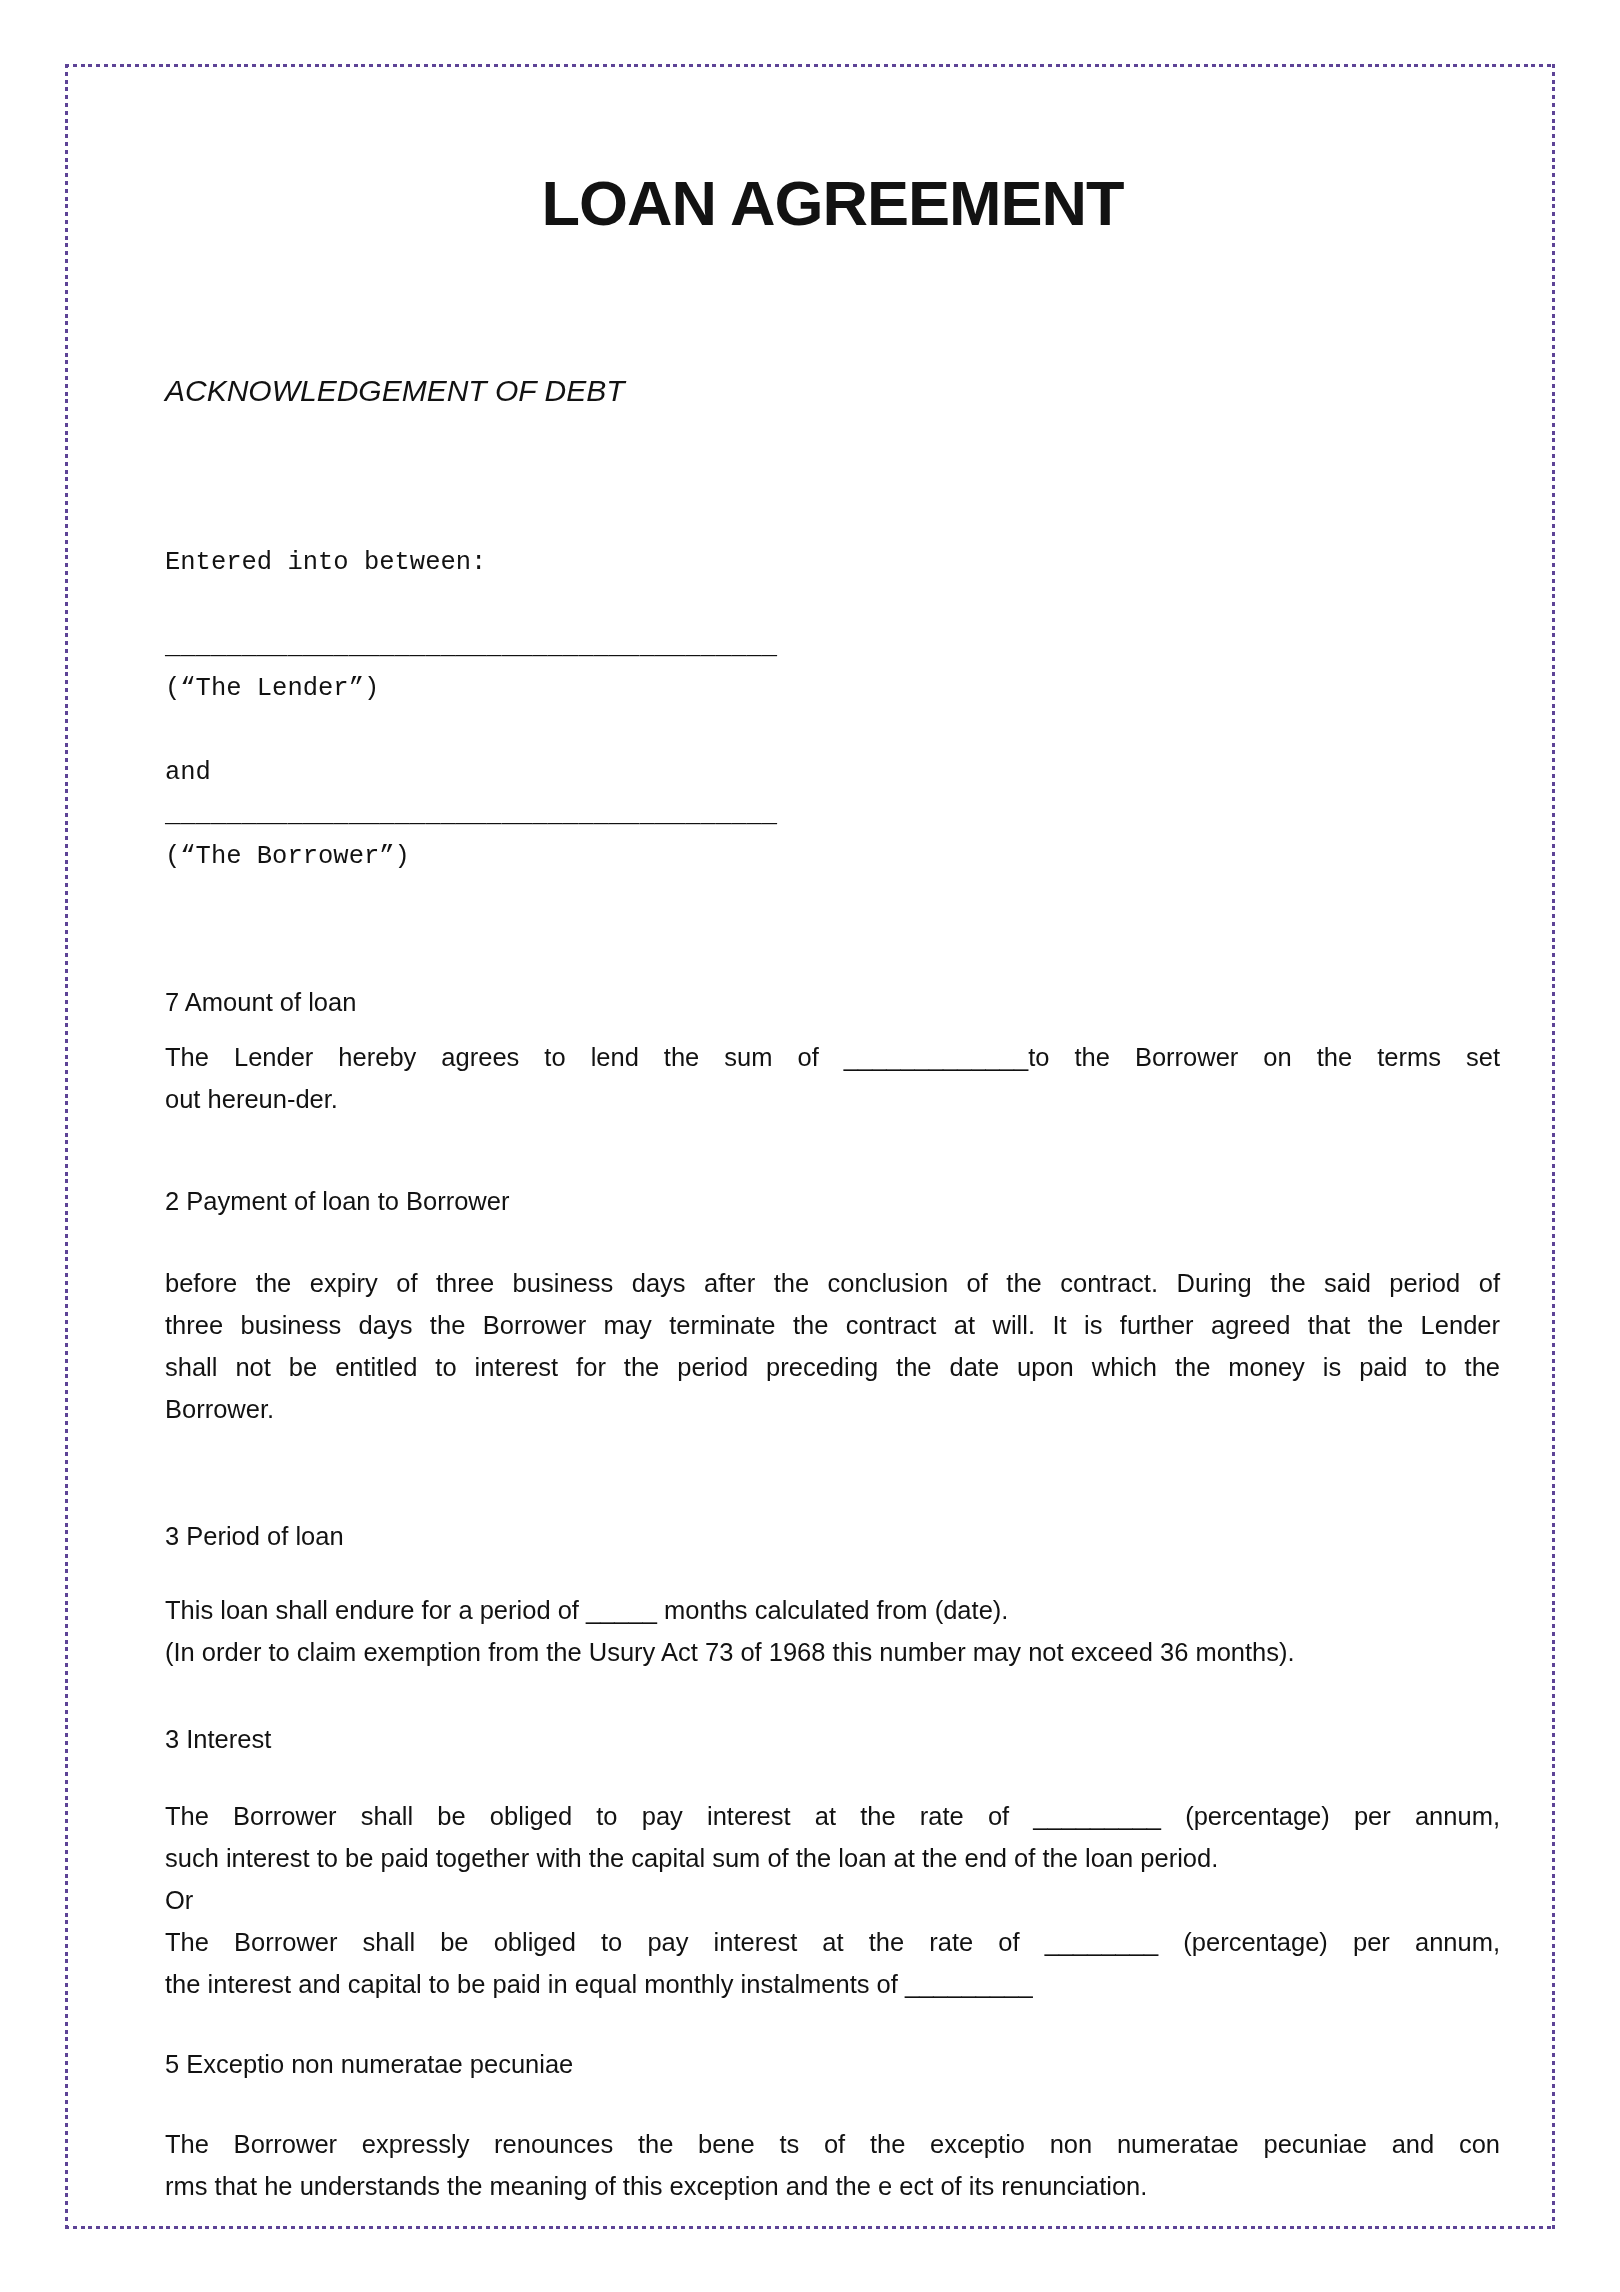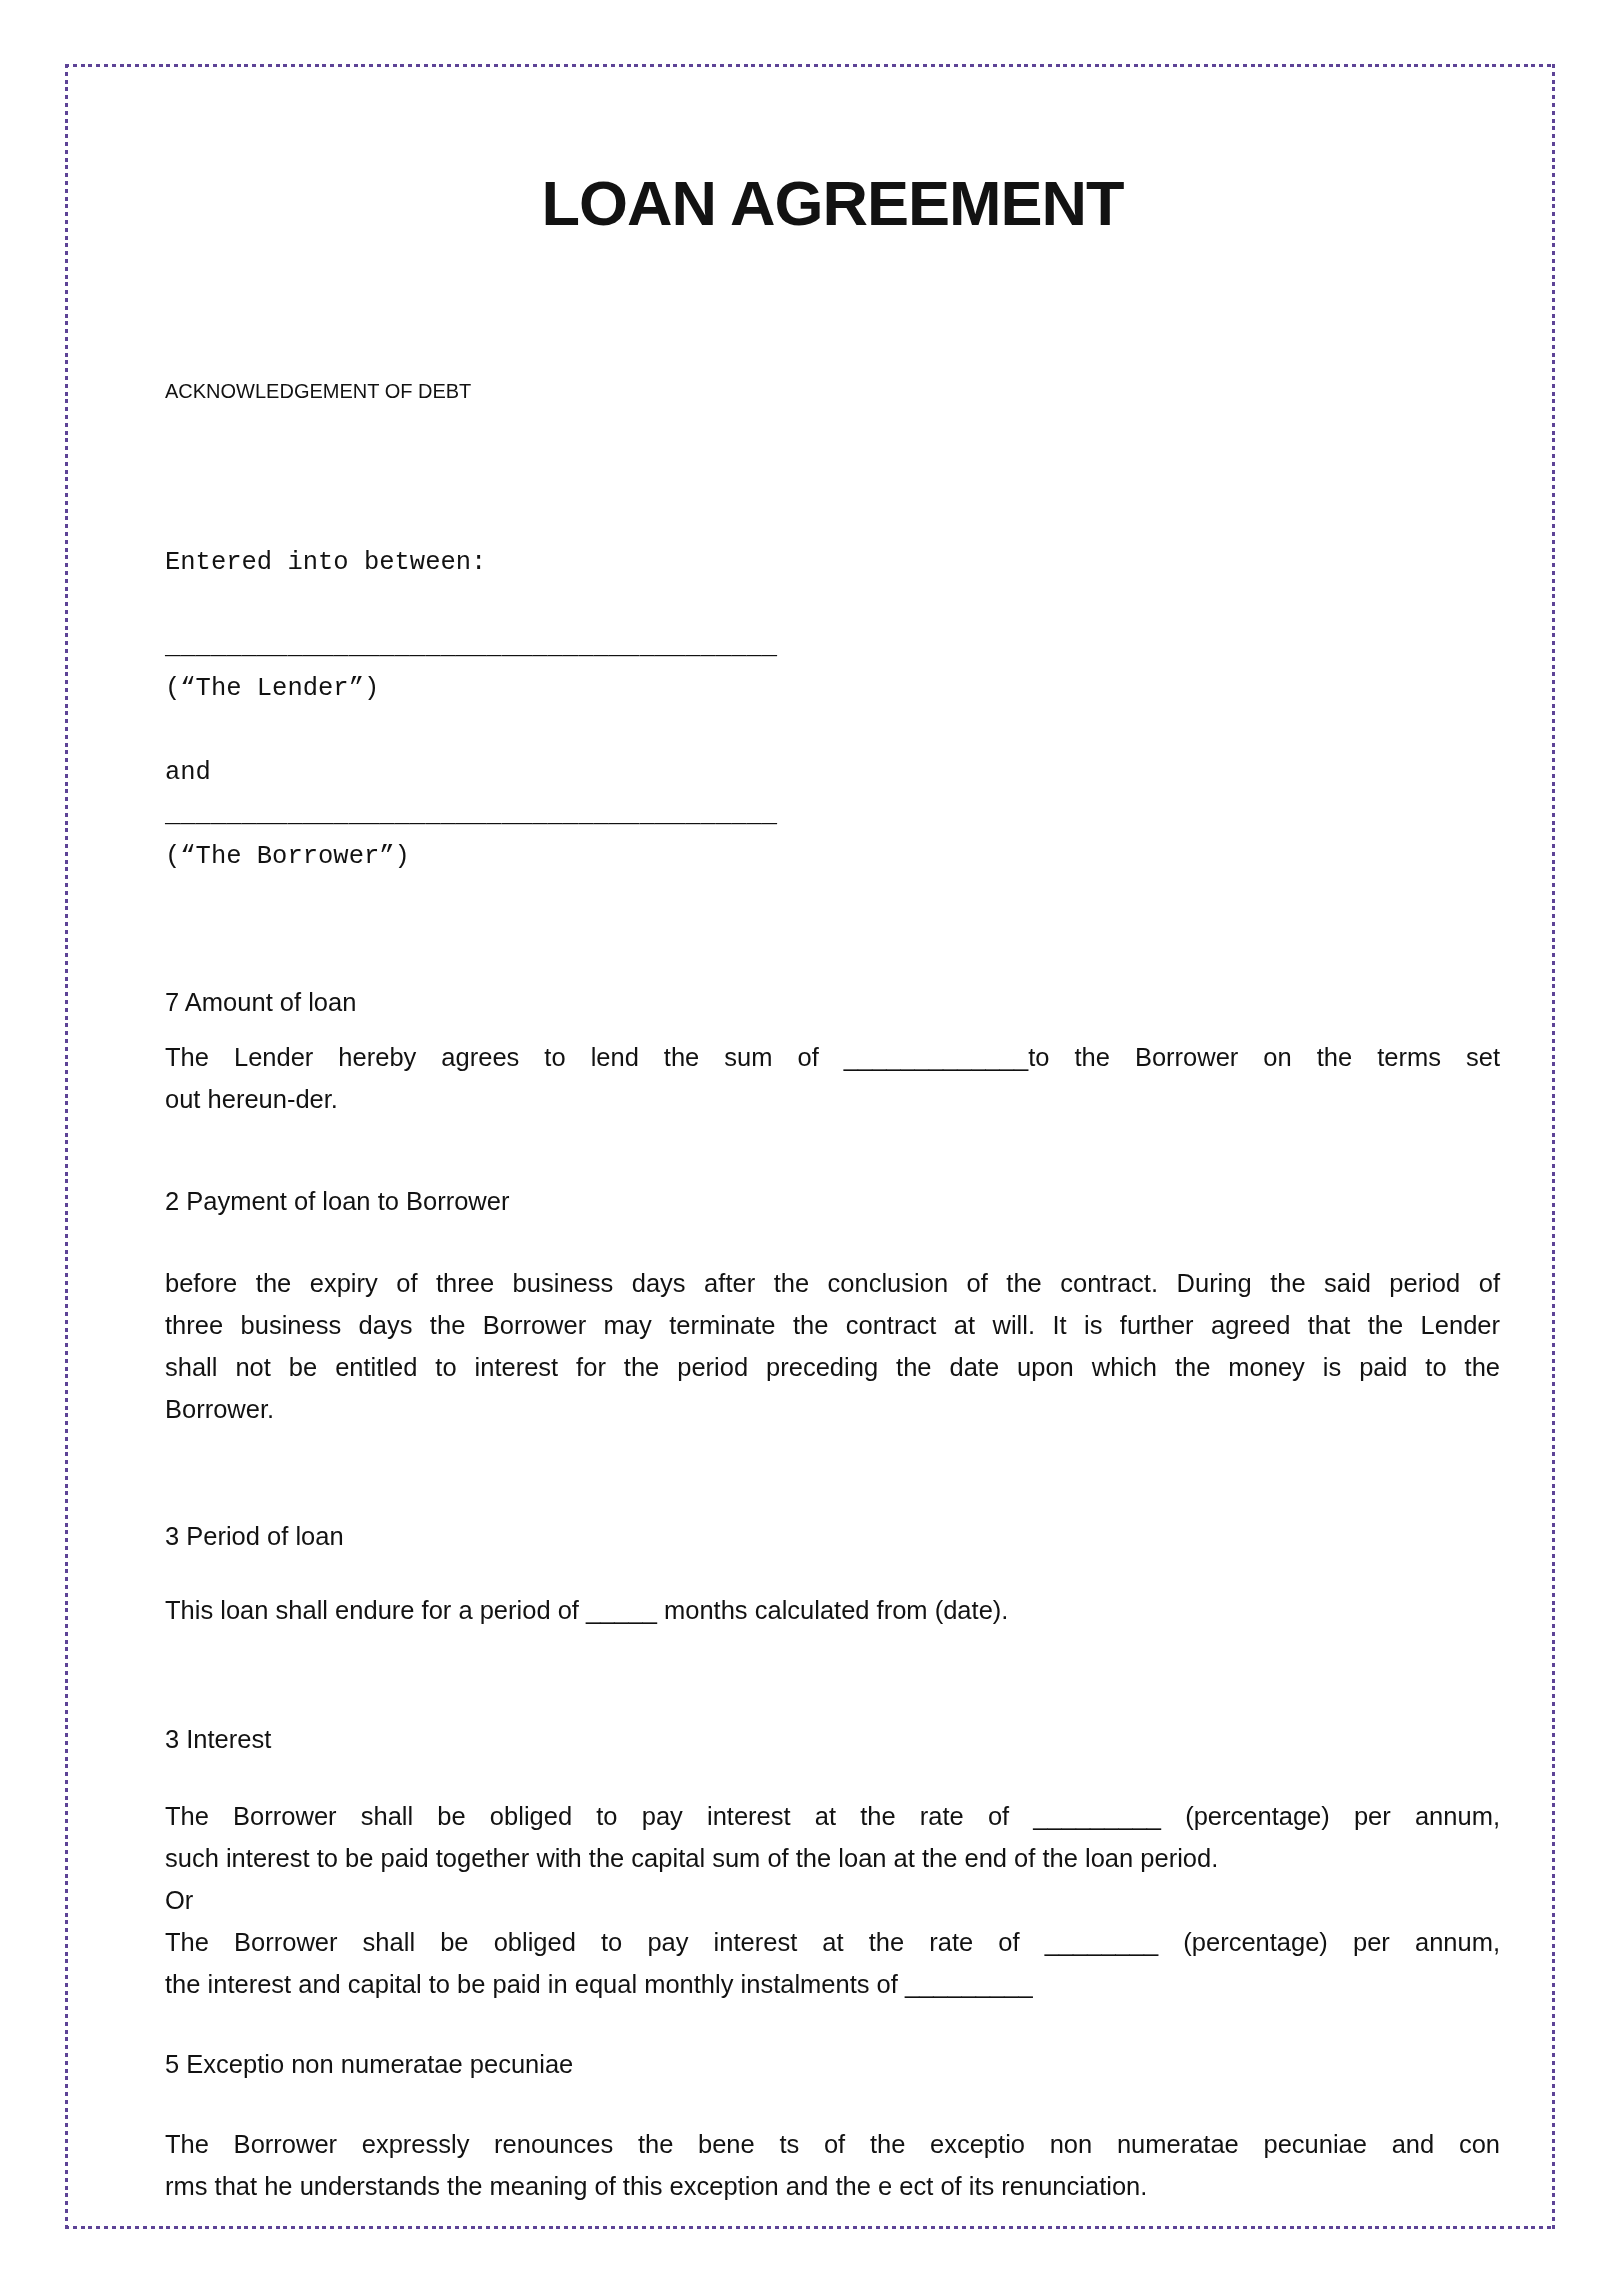--- a/index.html
+++ b/index.html
@@ -22,21 +22,21 @@
   .edge.left { left:65px; }
   .edge.right { left:1552px; }
 
   .abs { position:absolute; left:165px; width:1335px; }
 
   .title {
     top:169px; text-align:center;
     font-size:63px; font-weight:bold; line-height:69px;
     letter-spacing:-1px;
   }
-  .subtitle { top:370px; font-size:20px; height:42px; line-height:42px; }
+  .subtitle { top:370px; font-size:30px; height:42px; line-height:42px;font-style:italic; }
 
   .line, .heading {
     height:42px; line-height:42px;
     font-size:25.5px; white-space:nowrap;
   }
   .line.just {
     white-space:normal;
     text-align:justify;
     text-align-last:justify;
   }
@@ -81,20 +81,21 @@
         <div class="line just">three business days the Borrower may terminate the contract at will. It is further agreed that the Lender</div>
         <div class="line just">shall not be entitled to interest for the period preceding the date upon which the money is paid to the</div>
         <div class="line">Borrower.</div>
       </div>
   </div>
 
   <div>
     <div class="abs heading" style="top:1515px;">3 Period of loan</div>
     <div class="abs" style="top:1589px;">
         <div class="line">This loan shall endure for a period of _____ months calculated from (date).</div>
+        <div class="line">(In order to claim exemption from the Usury Act 73 of 1968 this number may not exceed 36 months).</div>
       </div>
   </div>
 
   <div>
     <div class="abs heading" style="top:1718px;">3 Interest</div>
     <div class="abs" style="top:1795px;">
         <div class="line just">The Borrower shall be obliged to pay interest at the rate of _________ (percentage) per annum,</div>
         <div class="line">such interest to be paid together with the capital sum of the loan at the end of the loan period.</div>
         <div class="line">Or</div>
         <div class="line just">The Borrower shall be obliged to pay interest at the rate of ________ (percentage) per annum,</div>

